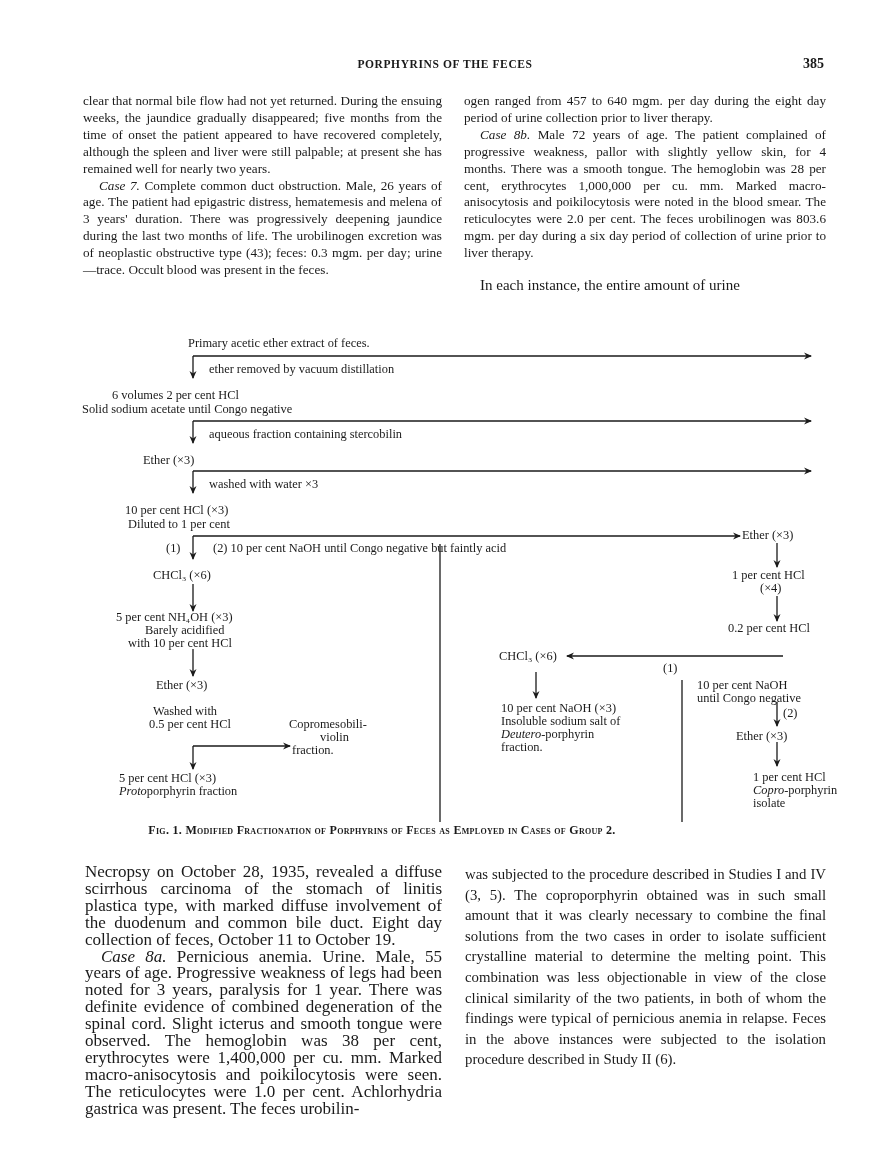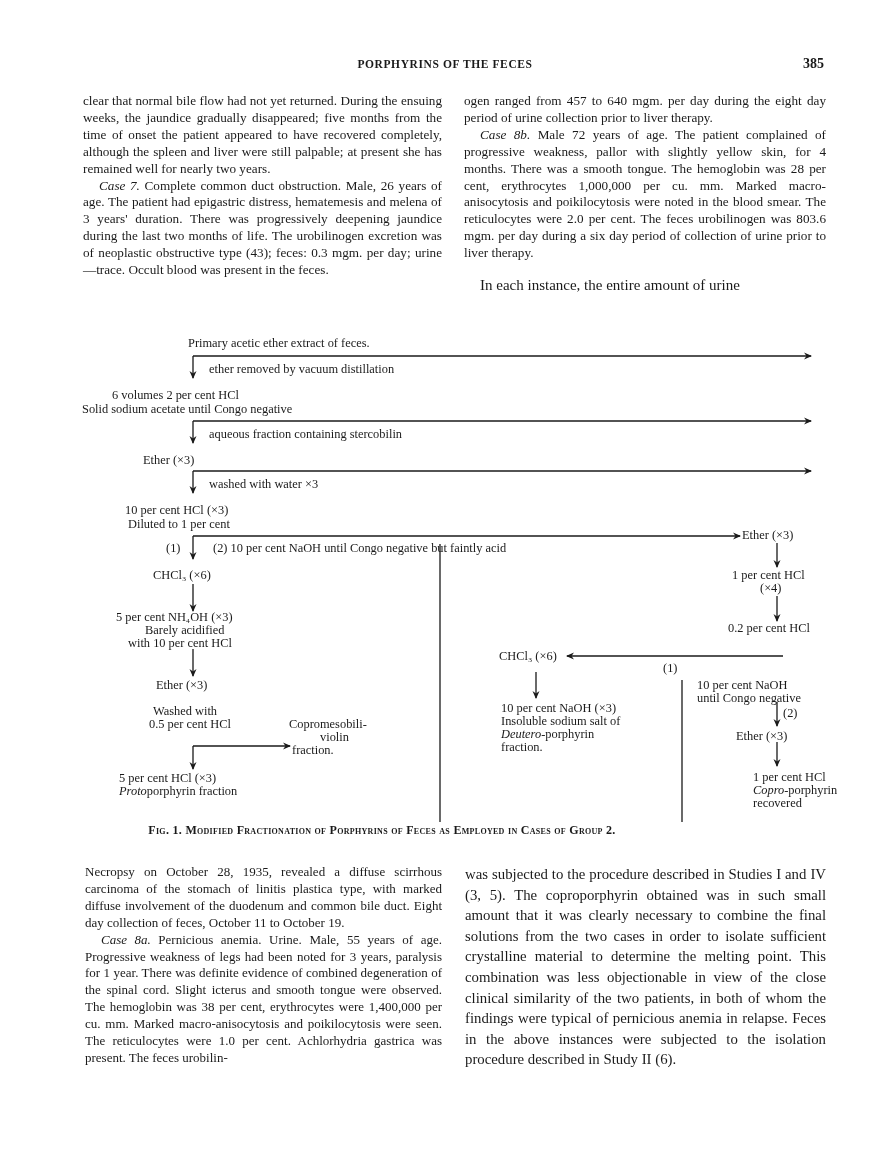--- a/index.html
+++ b/index.html
@@ -7,21 +7,21 @@
          font-family: "Liberation Serif", "DejaVu Serif", serif; }
   .running-head { position: absolute; top: 58px; left: 0; width: 890px; }
   .running-title { position: absolute; left: 0; width: 890px; text-align: center; font-size: 11.5px;
                    letter-spacing: 0.6px; font-weight: bold; }
   .page-number { position: absolute; right: 66px; top: -2px; font-size: 14px; font-weight: bold; }
   .col { position: absolute; font-size: 13.2px; line-height: 16.9px; text-align: justify; }
   .col p { margin: 0; }
   .col .indent { text-indent: 16px; }
   .col-tl { left: 83px; top: 93px; width: 359px; }
   .col-tr { left: 464px; top: 93px; width: 362px; }
-  .col-bl { left: 85px; top: 864px; width: 357px; font-size: 13px; line-height: 16.9px; }
+  .col-bl { left: 85px; top: 864px; width: 357px; font-size: 17px; line-height: 16.9px; }
   .col-br { left: 465px; top: 864px; width: 361px; font-size: 14.8px; line-height: 20.6px; }
   .para-gap { margin-top: 15px !important; font-size: 15px; }
   em { font-style: italic; }
   .diagram { position: absolute; left: 0; top: 332px; width: 776px; height: 500px; }
   .diagram svg { position: absolute; left: 0; top: 0; }
   .dtext { position: absolute; font-size: 12.4px; line-height: 13px; white-space: nowrap; }
   .caption { position: absolute; top: 823px; left: 0; width: 764px; text-align: center; font-size: 12px;
              letter-spacing: 0.3px; font-variant: small-caps; font-weight: bold; }
 </style>
 </head>
@@ -113,21 +113,21 @@
   <div class="dtext" style="left:292px; top:412px;">fraction.</div>
   <div class="dtext" style="left:501px; top:370px;">10 per cent NaOH (×3)</div>
   <div class="dtext" style="left:501px; top:383px;">Insoluble sodium salt of</div>
   <div class="dtext" style="left:501px; top:396px;"><em>Deutero</em><span>-porphyrin</span></div>
   <div class="dtext" style="left:501px; top:409px;">fraction.</div>
   <div class="dtext" style="left:736px; top:398px;">Ether (×3)</div>
   <div class="dtext" style="left:119px; top:440px;">5 per cent HCl (×3)</div>
   <div class="dtext" style="left:119px; top:453px;"><em>Proto</em><span>porphyrin fraction</span></div>
   <div class="dtext" style="left:753px; top:439px;">1 per cent HCl</div>
   <div class="dtext" style="left:753px; top:452px;"><em>Copro</em><span>-porphyrin</span></div>
-  <div class="dtext" style="left:753px; top:465px;">recovered</div>
+  <div class="dtext" style="left:753px; top:465px;">isolate</div>
 </div>
 
 <div class="caption">Fig. 1. Modified Fractionation of Porphyrins of Feces as Employed in Cases of Group 2.</div>
 
 <div class="col col-bl">
   <p>Necropsy on October 28, 1935, revealed a diffuse scirrhous carcinoma of the stomach of linitis plastica type, with marked diffuse involvement of the duodenum and common bile duct. Eight day collection of feces, October 11 to October 19.</p>
   <p class="indent"><em>Case 8a.</em><span> Pernicious anemia. Urine. Male, 55 years of age. Progressive weakness of legs had been noted for 3 years, paralysis for 1 year. There was definite evidence of combined degeneration of the spinal cord. Slight icterus and smooth tongue were observed. The hemoglobin was 38 per cent, erythrocytes were 1,400,000 per cu. mm. Marked macro-anisocytosis and poikilocytosis were seen. The reticulocytes were 1.0 per cent. Achlorhydria gastrica was present. The feces urobilin-</span></p>
 </div>
 
 <div class="col col-br">

